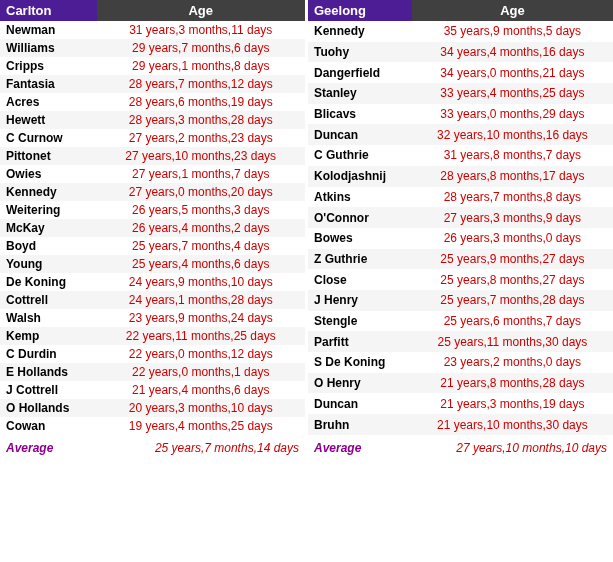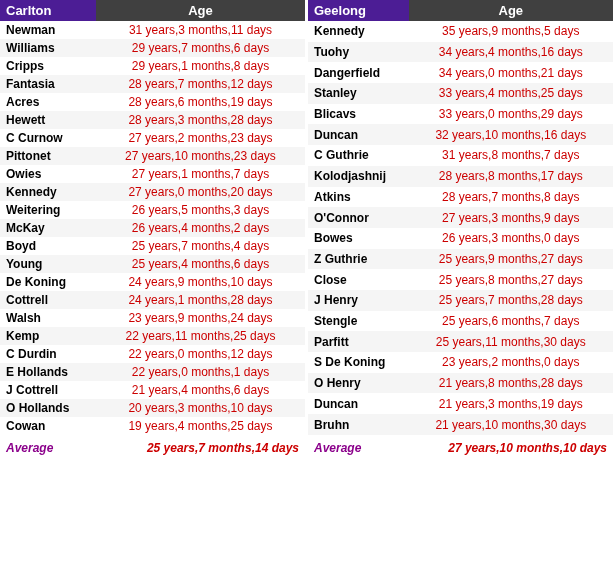--- a/index.html
+++ b/index.html
@@ -55,21 +55,21 @@
       padding-bottom: 4px;
     }
     .average-label {
       color: #8b008b;
       font-style: italic;
       font-weight: bold;
     }
     .average-value {
       color: #cc0000;
       font-style: italic;
-      font-weight: bold;
+      font-weight: normal;
       text-align: right;
     }
     .divider {
       width: 3px;
       background: #fff;
     }
   </style>
 </head>
 <body>
 

